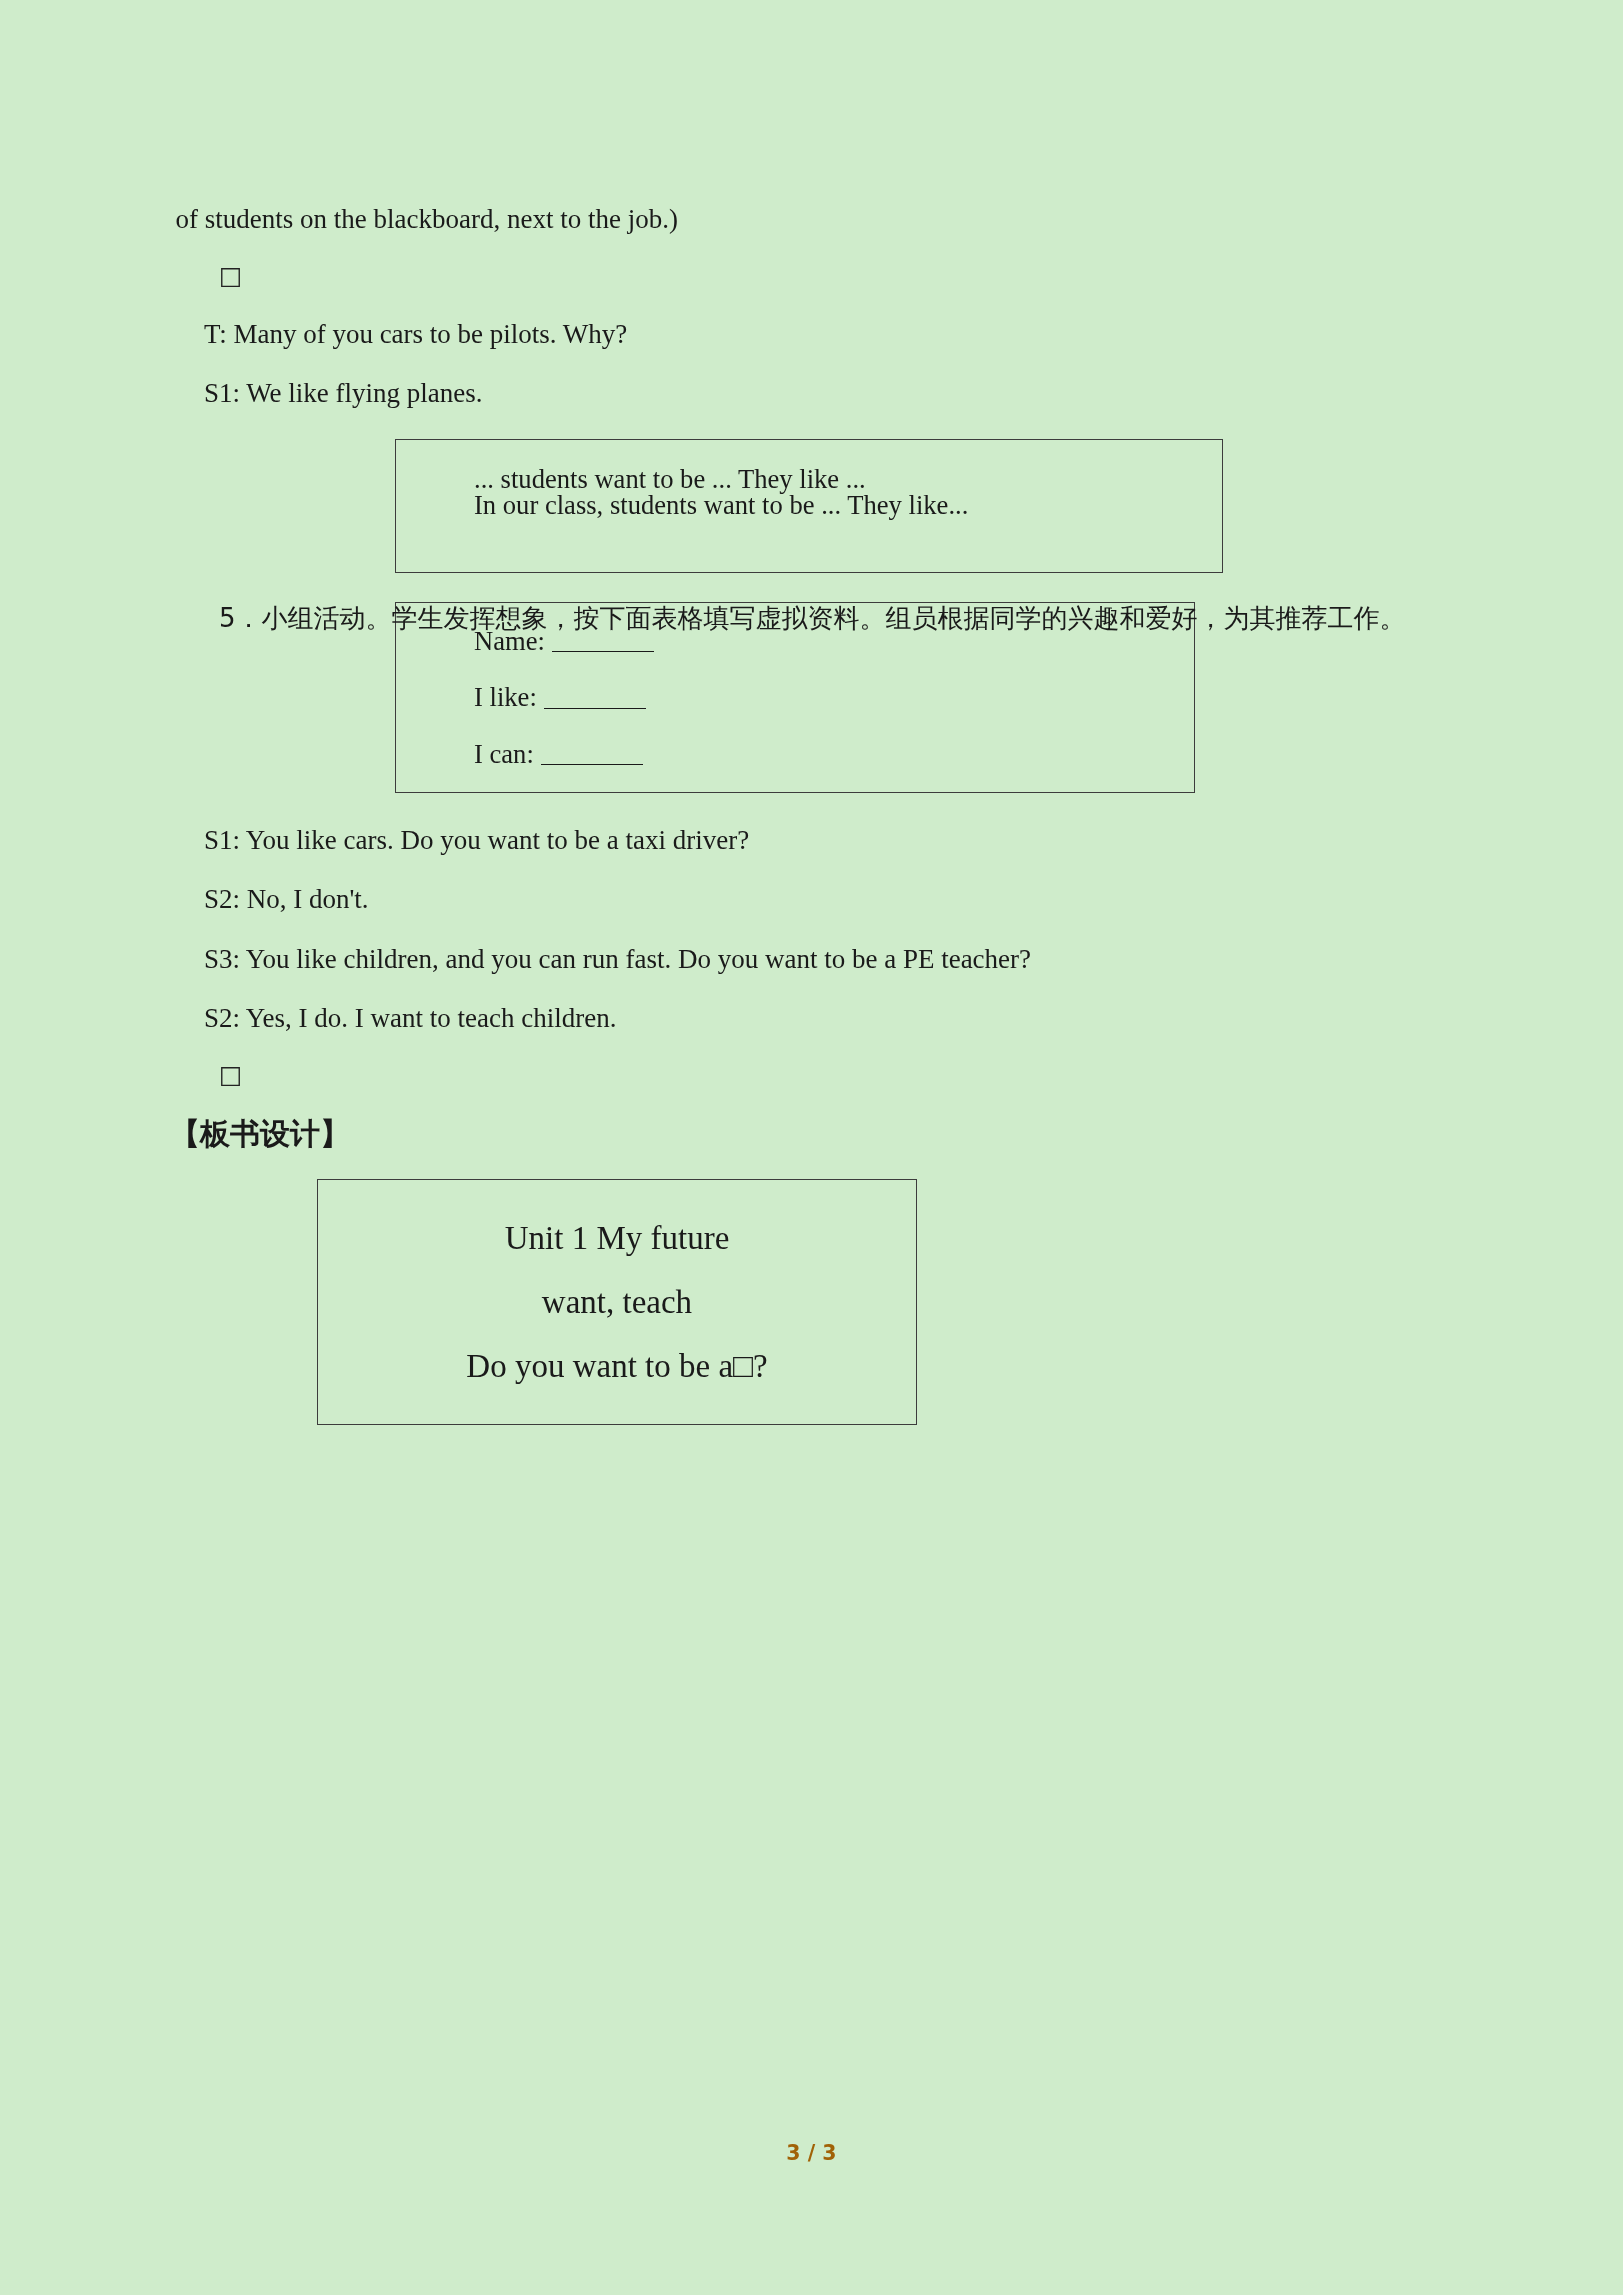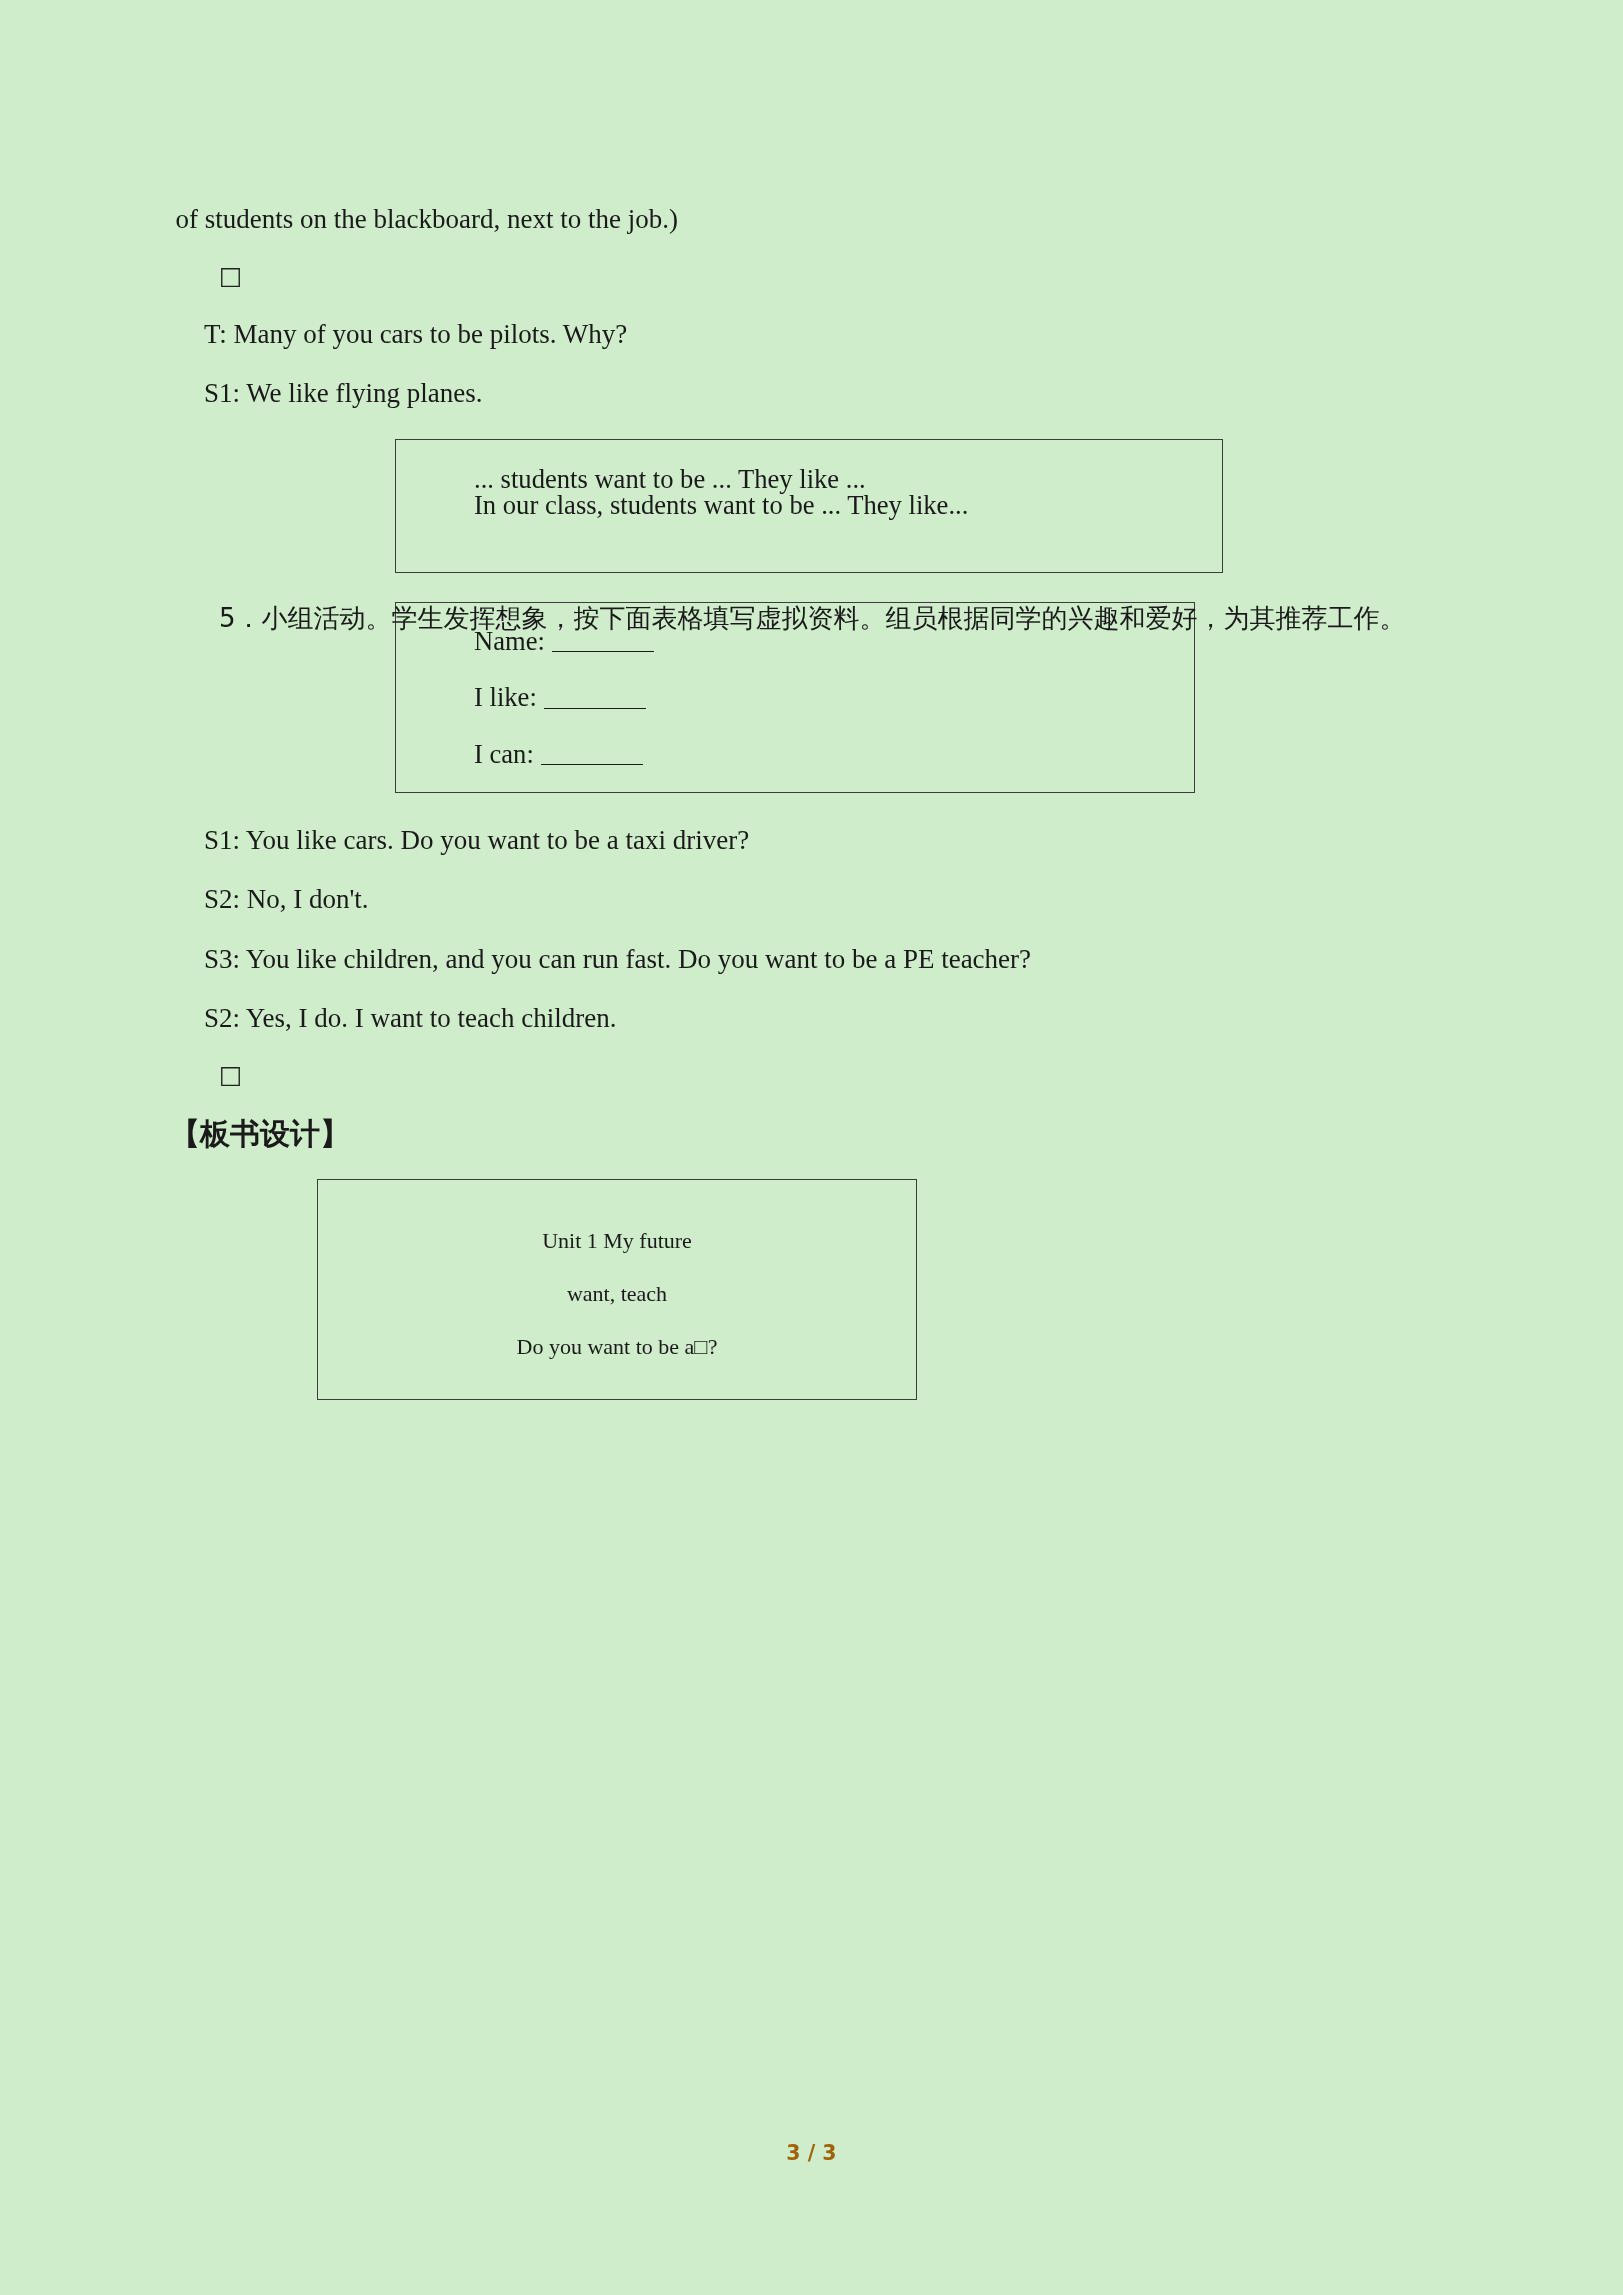--- a/index.html
+++ b/index.html
@@ -109,23 +109,23 @@
     margin: 26px 0 30px 0;
   }
   .framebox3 {
     margin-left: 147px;
     width: 600px;
     padding: 42px 0 41px 0;
     text-align: center;
     margin-top: 13.6px;
   }
   .framebox3 .cline {
-    font-size: 22px;
+    font-size: 33px;
     line-height: 1;
-    margin: 8px 0 31px 0;
+    margin: 0 0 31px 0;
   }
   .framebox3 .cline.last {
     margin-bottom: 0;
   }
   .pagenum {
     position: absolute;
     left: 0;
     right: 0;
     top: 2141px;
     text-align: center;

